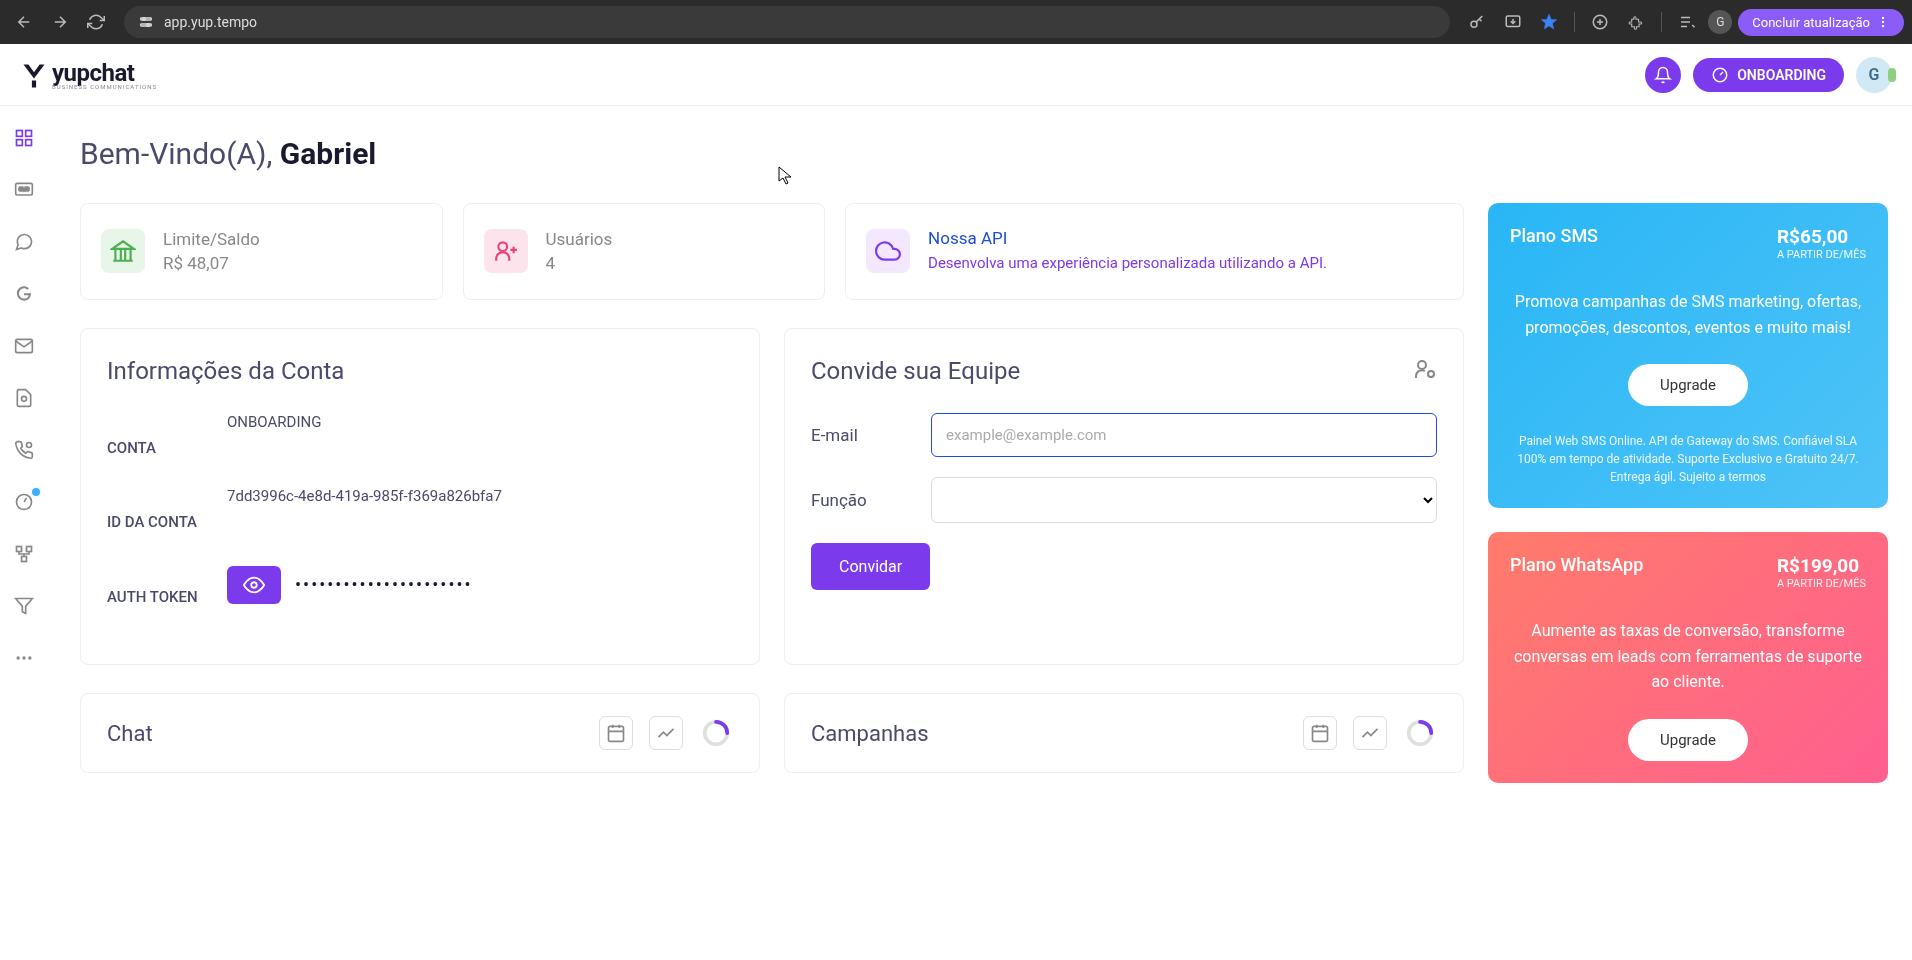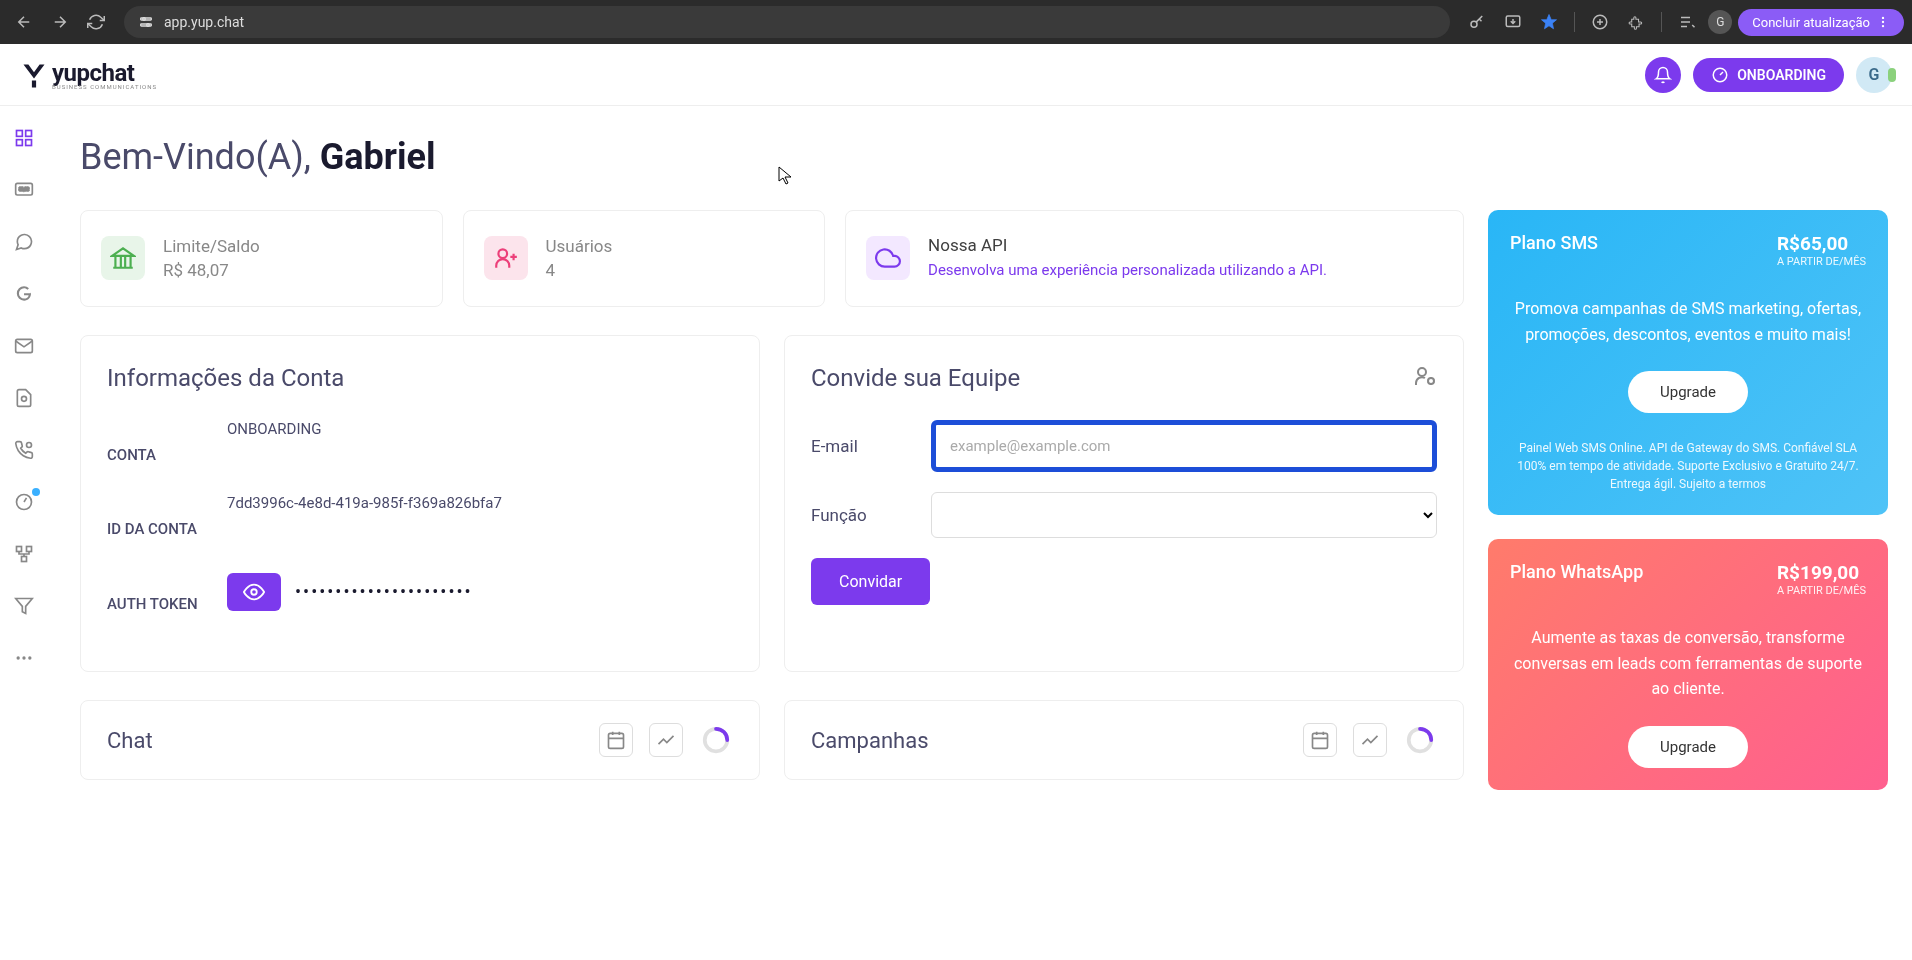--- a/index.html
+++ b/index.html
@@ -32,59 +32,59 @@
 
 
 .app-body { display: flex; height: calc(100vh - 106px); }
 .sidebar { width: 48px; display: flex; flex-direction: column; align-items: center; padding-top: 20px; gap: 28px; }
 .sidebar-item { width: 24px; height: 24px; display: flex; align-items: center; justify-content: center; color: #888; cursor: pointer; position: relative; }
 .sidebar-item.active { color: #7c3aed; }
 .sidebar-item svg { width: 20px; height: 20px; }
 .sidebar-dot { position: absolute; top: -2px; right: -4px; width: 8px; height: 8px; background: #3ab0ff; border-radius: 50%; }
 
 .main { flex: 1; padding: 30px 24px 30px 32px; overflow-y: auto; }
-.welcome { font-size: 36px; color: #4a4a6a; margin-bottom: 32px; }
+.welcome { font-size: 30px; color: #4a4a6a; margin-bottom: 32px; }
 .welcome strong { color: #1a1a2e; font-weight: 700; }
 
 .content-row { display: flex; gap: 24px; align-items: flex-start; }
 .left-col { flex: 1; }
 .right-col { width: 400px; }
 
 .stat-cards { display: flex; gap: 20px; margin-bottom: 28px; }
 .stat-card { flex: 1; border: 1px solid #eee; border-radius: 8px; padding: 24px 20px; display: flex; align-items: center; gap: 18px; }
 .stat-card.api { flex: 1.8; }
 .stat-icon { width: 44px; height: 44px; border-radius: 8px; display: flex; align-items: center; justify-content: center; }
 .stat-icon.green { color: #4caf50; background: #e8f5e9; }
 .stat-icon.pink { color: #ec407a; background: #fce4ec; }
 .stat-icon.purple { color: #7c3aed; background: #f3e8ff; }
 .stat-icon svg { width: 26px; height: 26px; }
 .stat-label { color: #888; font-size: 17px; }
 .stat-value { color: #888; font-size: 17px; margin-top: 4px; }
-.api-title { color: #404040; font-size: 17px; margin-bottom: 4px; }
+.api-title { color: #1d4ed8; font-size: 17px; margin-bottom: 4px; }
 .api-desc { color: #7c3aed; font-size: 15px; line-height: 1.5; }
 
 .two-col { display: flex; gap: 24px; margin-bottom: 28px; }
 .card { flex: 1; border: 1px solid #eee; border-radius: 8px; padding: 28px 26px; }
 .card-title { font-size: 24px; color: #4a4a6a; margin-bottom: 28px; }
 .card-title-row { display: flex; justify-content: space-between; align-items: center; margin-bottom: 28px; }
 .card-title-row .card-title { margin-bottom: 0; }
 .card-settings { color: #888; cursor: pointer; }
 .card-settings svg { width: 24px; height: 24px; }
 
 .info-row { display: flex; margin-bottom: 28px; }
 .info-label { width: 120px; color: #4a4a6a; font-size: 15px; font-weight: 500; text-transform: uppercase; line-height: 1.5; margin-top: 24px; }
 .info-value { flex: 1; color: #4a4a6a; font-size: 15px; }
 .eye-btn { width: 54px; height: 38px; background: #7c3aed; border-radius: 6px; display: flex; align-items: center; justify-content: center; color: #fff; margin-right: 14px; cursor: pointer; }
 .eye-btn svg { width: 22px; height: 22px; }
 .token-dots { letter-spacing: 2px; font-size: 18px; color: #1a1a2e; }
 .token-row { display: flex; align-items: center; }
 
 .form-row { display: flex; align-items: center; margin-bottom: 20px; gap: 20px; }
 .form-label { width: 100px; color: #4a4a6a; font-size: 17px; }
-.form-input { flex: 1; border: 5px solid #1d4ed8; border-radius: 6px; padding: 12px 14px; font-size: 15px; color: #333; }
+.form-input { flex: 1; border: 1px solid #1d4ed8; border-radius: 6px; padding: 12px 14px; font-size: 15px; color: #333; }
 .form-input::placeholder { color: #aaa; }
 .form-select { flex: 1; border: 1px solid #ddd; border-radius: 6px; padding: 12px 14px; font-size: 15px; background: #fff; }
 .invite-btn { background: #7c3aed; color: #fff; border: none; border-radius: 6px; padding: 14px 28px; font-size: 16px; cursor: pointer; }
 
 .bottom-cards { display: flex; gap: 24px; }
 .bottom-card { flex: 1; border: 1px solid #eee; border-radius: 8px; padding: 22px 26px; display: flex; justify-content: space-between; align-items: center; }
 .bottom-title { font-size: 22px; color: #4a4a6a; }
 .bottom-icons { display: flex; gap: 16px; align-items: center; }
 .bottom-icon { width: 34px; height: 34px; border: 1px solid #ddd; border-radius: 6px; display: flex; align-items: center; justify-content: center; color: #888; cursor: pointer; }
 .bottom-icon.ring { border: none; color: #7c3aed; }
@@ -130,21 +130,21 @@
           <path d="M3.51 9a9 9 0 0 1 14.85-3.36L23 10M1 14l4.64 4.36A9 9 0 0 0 20.49 15"></path>
         </svg>
       </div>
   <div class="url-bar">
     <svg width="16" height="16" viewBox="0 0 24 24" fill="none" stroke="currentColor" stroke-width="2">
           <rect x="4" y="6" width="16" height="3" rx="1"></rect>
           <rect x="4" y="15" width="16" height="3" rx="1"></rect>
           <circle cx="9" cy="7.5" r="2" fill="#bbb"></circle>
           <circle cx="15" cy="16.5" r="2" fill="#bbb"></circle>
         </svg>
-    <span>app.yup.chat</span>
+    <span>app.yup.tempo</span>
   </div>
   <div class="chrome-right">
     <div class="chrome-icon-btn">
           <svg viewBox="0 0 24 24" fill="none" stroke="currentColor" stroke-width="2">
             <circle cx="8" cy="15" r="4"></circle>
             <path d="M10.5 12.5 19 4M15 8l3 3"></path>
           </svg>
         </div>
     <div class="chrome-icon-btn">
           <svg viewBox="0 0 24 24" fill="none" stroke="currentColor" stroke-width="2">

